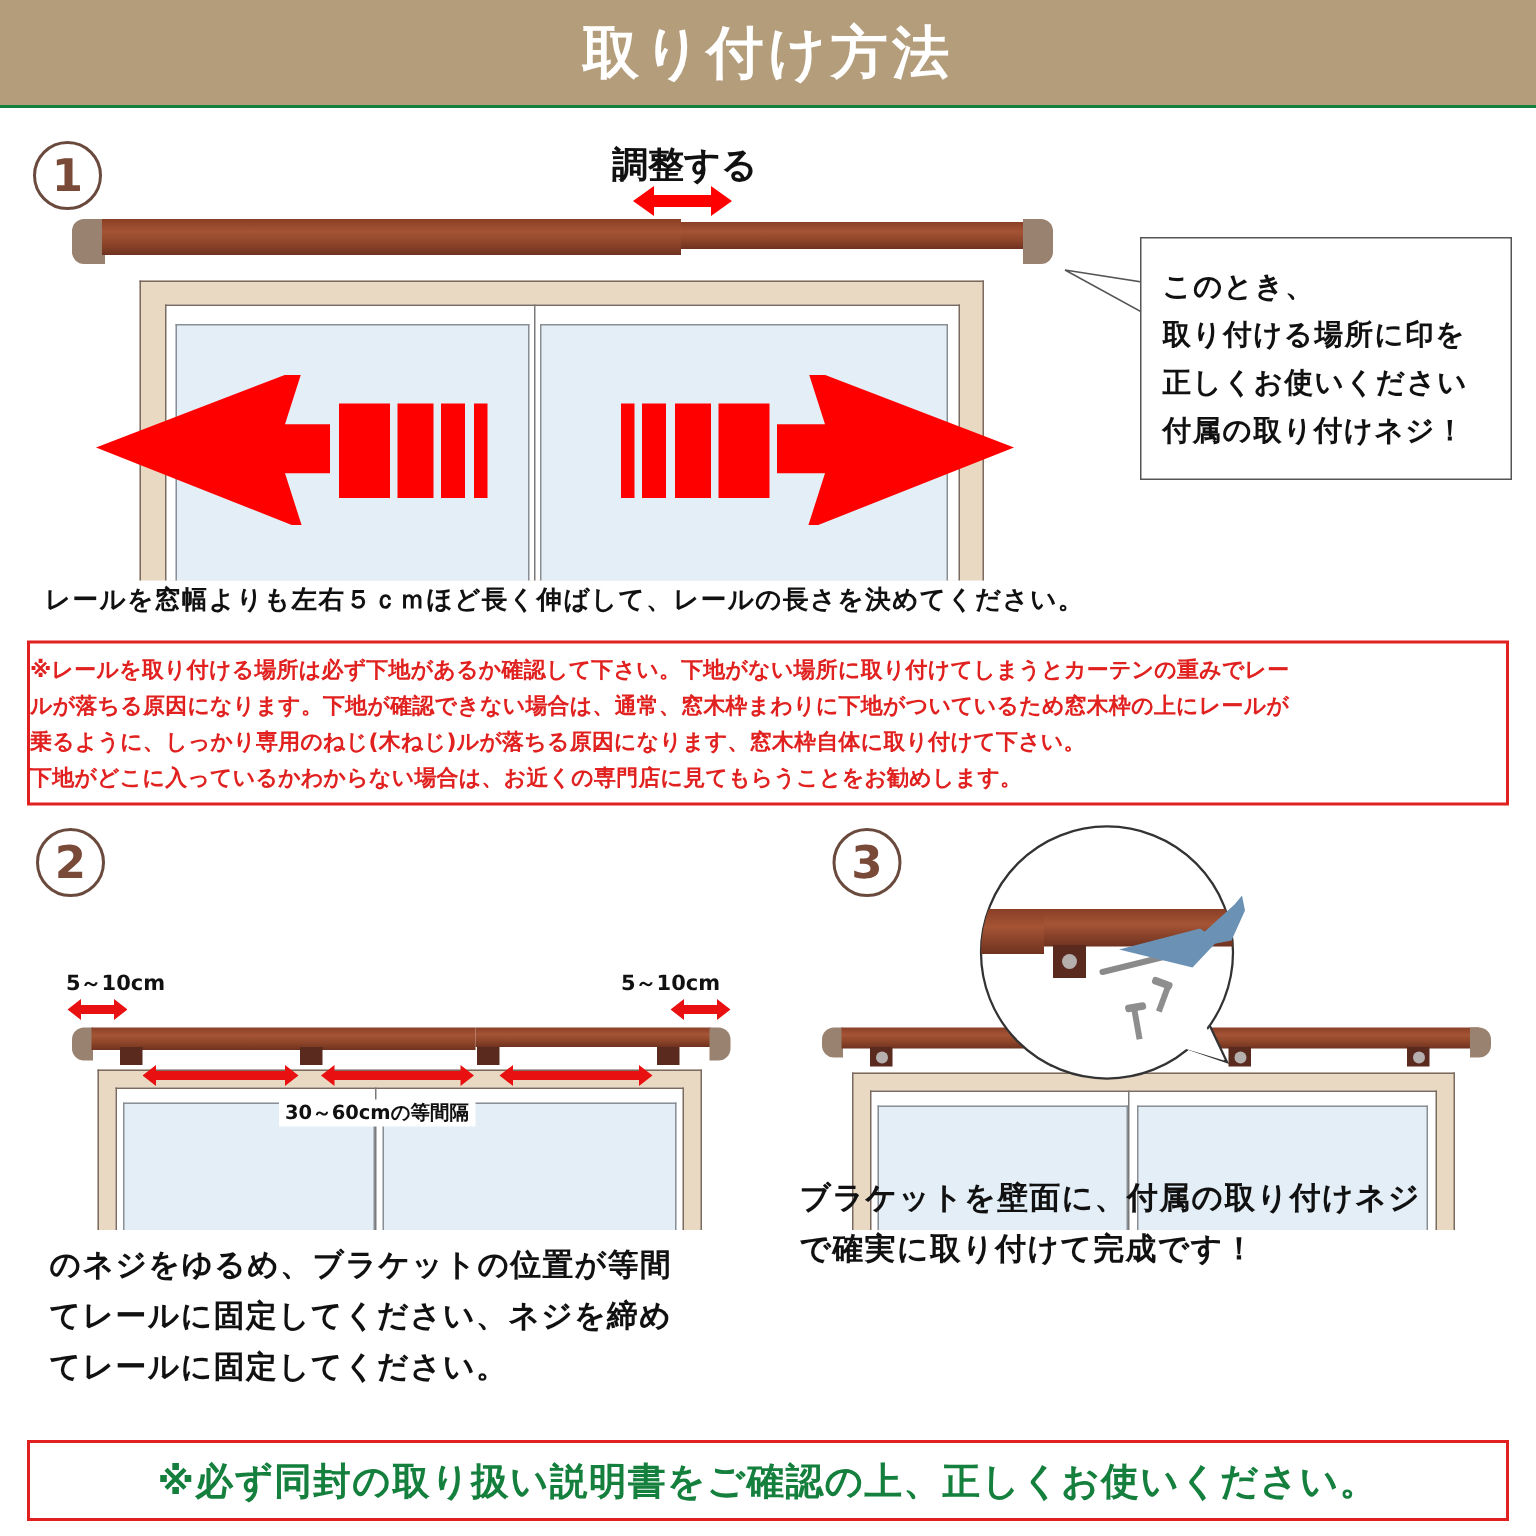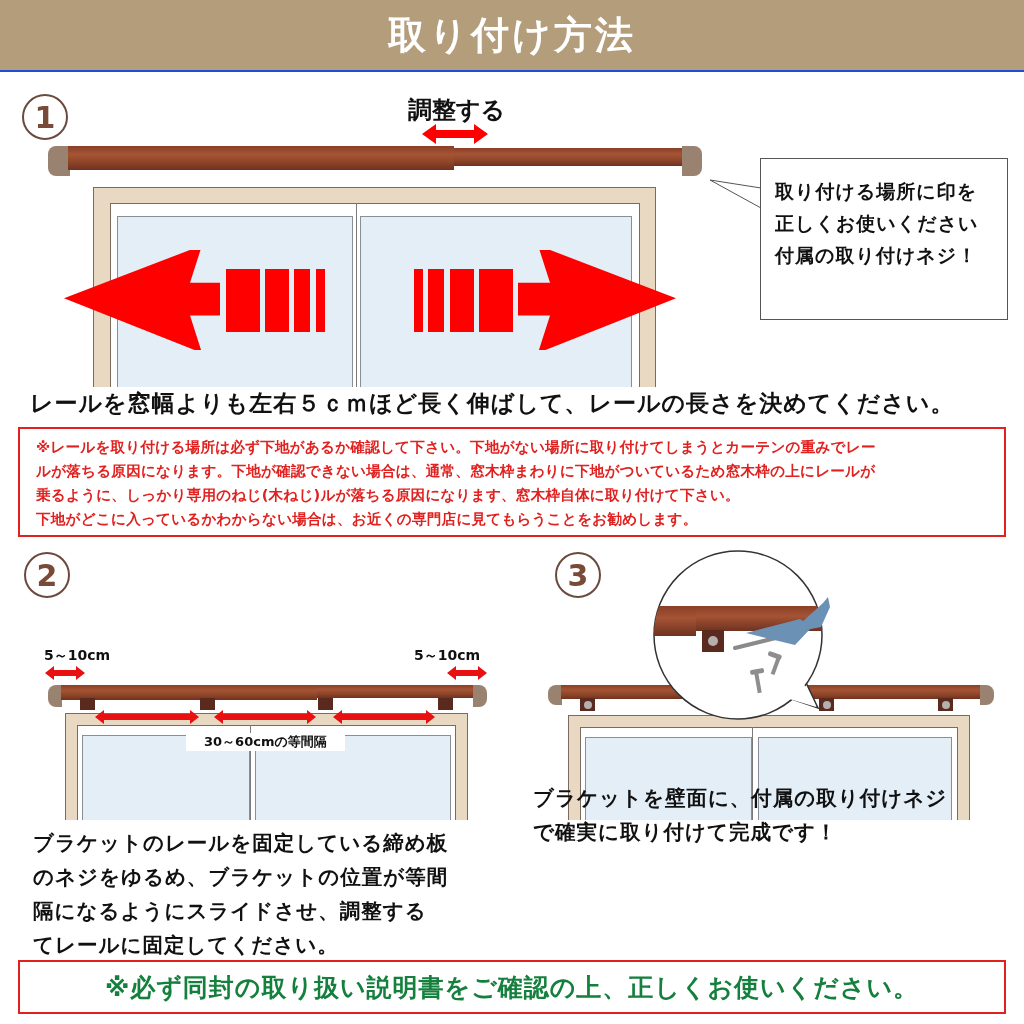--- a/index.html
+++ b/index.html
@@ -1,50 +1,50 @@
 <!DOCTYPE html>
 <html><head>
 <meta charset="utf-8">
 <style>
   * { box-sizing: border-box; margin: 0; padding: 0; }
   html, body { width: 1024px; height: 1024px; background: #ffffff; overflow: hidden; }
   body { position: relative; font-family: "DejaVu Sans", "Liberation Sans", sans-serif; color: #111; }
 
-  .header { position: absolute; left: 0; top: 0; width: 1024px; height: 72px; background: #b39d7b; border-bottom: 2px solid #1d4ed8; display: flex; align-items: center; justify-content: center; }
+  .header { position: absolute; left: 0; top: 0; width: 1024px; height: 72px; background: #b39d7b; border-bottom: 2px solid #15803d; display: flex; align-items: center; justify-content: center; }
   .header-title { color: #fff; font-size: 38px; font-weight: bold; letter-spacing: 3px; }
 
   .step-num { position: absolute; width: 46px; height: 46px; border: 2px solid #6b4a3e; border-radius: 50%; display: flex; align-items: center; justify-content: center; color: #7a4a38; font-size: 30px; font-weight: bold; background: #fff; }
 
   .abs { position: absolute; }
   .label-black { position: absolute; font-weight: bold; color: #111; white-space: nowrap; }
 
   .rail { position: absolute; background: linear-gradient(180deg, #8a3f26 0%, #a55435 35%, #8c4428 70%, #6f3220 100%); }
   .rail-cap { position: absolute; background: #9a8270; }
   .bracket { position: absolute; background: #5a2a1e; }
   .bracket .screw { position: absolute; left: 50%; top: 50%; width: 8px; height: 8px; margin: -4px 0 0 -4px; border-radius: 50%; background: #b5b0ad; }
 
   .frame-outer { position: absolute; background: #e9d8c2; border: 1px solid #7a6a60; }
   .frame-inner { position: absolute; background: #ffffff; border: 1px solid #7a6a60; }
   .glass { position: absolute; background: #e3eef6; border: 1px solid #8a8f95; }
   .mullion { position: absolute; width: 1px; background: #7a7a7a; }
 
   .callout { position: absolute; left: 760px; top: 158px; width: 248px; height: 162px; border: 1px solid #555; background: #fff; padding: 16px 14px; }
   .callout p { font-size: 19px; font-weight: bold; line-height: 32px; letter-spacing: 1px; }
 
-  .step1-instruction { position: absolute; left: 30px; top: 388px; font-size: 23px; font-weight: bold; letter-spacing: 1px; }
-
-  .warn-box { position: absolute; left: 18px; top: 427px; width: 988px; height: 110px; border: 2px solid #e0211f; padding: 6px 16px; }
+  .step1-instruction { position: absolute; left: 30px; top: 388px; font-size: 17px; font-weight: bold; letter-spacing: 1px; }
+
+  .warn-box { position: absolute; left: 18px; top: 427px; width: 988px; height: 110px; border: 2px solid #e0211f; padding: 6px 0; }
   .warn-box p { color: #e0211f; font-size: 14.6px; line-height: 24px; font-weight: bold; white-space: nowrap; letter-spacing: 0.2px; }
 
   .step-text { position: absolute; font-size: 20.5px; font-weight: bold; line-height: 34px; letter-spacing: 1px; }
 
   .footer-box { position: absolute; left: 18px; top: 960px; width: 988px; height: 54px; border: 2px solid #e0211f; display: flex; align-items: center; justify-content: center; }
   .footer-box span { color: #15803d; font-size: 25px; font-weight: bold; letter-spacing: 1px; }
 
-  .dim-label { position: absolute; font-size: 13px; font-weight: bold; background: #fff; padding: 0 18px; white-space: nowrap; }
+  .dim-label { position: absolute; font-size: 13px; font-weight: bold; background: #fff; padding: 0 4px; white-space: nowrap; }
 </style>
 </head>
 <body>
 
 <div class="header">
   <span class="header-title">取り付け方法</span>
 </div>
 
 <div class="step-num" style="left:22px;top:94px;">
   <span>1</span>
@@ -79,20 +79,21 @@
   <rect x="40" y="19" width="24" height="63" fill="#ff0000"></rect>
   <rect x="69" y="19" width="34" height="63" fill="#ff0000"></rect>
   <polygon points="266,48 128,-20 140,28 108,28 108,70 140,70 128,118" fill="#ff0000" transform="scale(1,0.78) translate(0,14)"></polygon>
 </svg>
 
 <svg class="abs" style="left:708px;top:176px;" width="56" height="34">
   <polygon points="2,4 53,12 53,32" fill="#fff" stroke="#555" stroke-width="1"></polygon>
   <line x1="53" y1="12" x2="53" y2="32" stroke="#fff" stroke-width="2"></line>
 </svg>
 <div class="callout">
+  <p>このとき、</p>
   <p>取り付ける場所に印を</p>
   <p>正しくお使いください</p>
   <p>付属の取り付けネジ！</p>
 </div>
 
 <div class="step1-instruction">レールを窓幅よりも左右５ｃｍほど長く伸ばして、レールの長さを決めてください。</div>
 
 <div class="warn-box">
   <p>※レールを取り付ける場所は必ず下地があるか確認して下さい。下地がない場所に取り付けてしまうとカーテンの重みでレー</p>
   <p>ルが落ちる原因になります。下地が確認できない場合は、通常、窓木枠まわりに下地がついているため窓木枠の上にレールが</p>
@@ -129,23 +130,22 @@
 <div class="mullion" style="left:250px;top:725px;height:95px;"></div>
 
 <svg class="abs" style="left:95px;top:710px;" width="345" height="14">
   <polygon points="0,7 9,0 9,4 95,4 95,0 104,7 95,14 95,10 9,10 9,14" fill="#e81010"></polygon>
   <polygon points="119,7 128,0 128,4 212,4 212,0 221,7 212,14 212,10 128,10 128,14" fill="#e81010"></polygon>
   <polygon points="238,7 247,0 247,4 331,4 331,0 340,7 331,14 331,10 247,10 247,14" fill="#e81010"></polygon>
 </svg>
 <span class="dim-label" style="left:186px;top:733px;">30～60cmの等間隔</span>
 
 <div class="step-text" style="left:33px;top:826px;">
-  <div>ブラケットのレールを固定している締め板</div>
   <div>のネジをゆるめ、ブラケットの位置が等間</div>
-  <div>隔になるようにスライドさせ、調整する</div>
+  <div>てレールに固定してください、ネジを締め</div>
   <div>てレールに固定してください。</div>
 </div>
 
 <div class="step-num" style="left:555px;top:552px;">
   <span>3</span>
 </div>
 
 <div class="rail-cap" style="left:548px;top:685px;width:14px;height:20px;border-radius:8px 0 0 8px;"></div>
 <div class="rail" style="left:561px;top:685px;width:425px;height:14px;"></div>
 <div class="rail-cap" style="left:980px;top:685px;width:14px;height:20px;border-radius:0 8px 8px 0;"></div>

